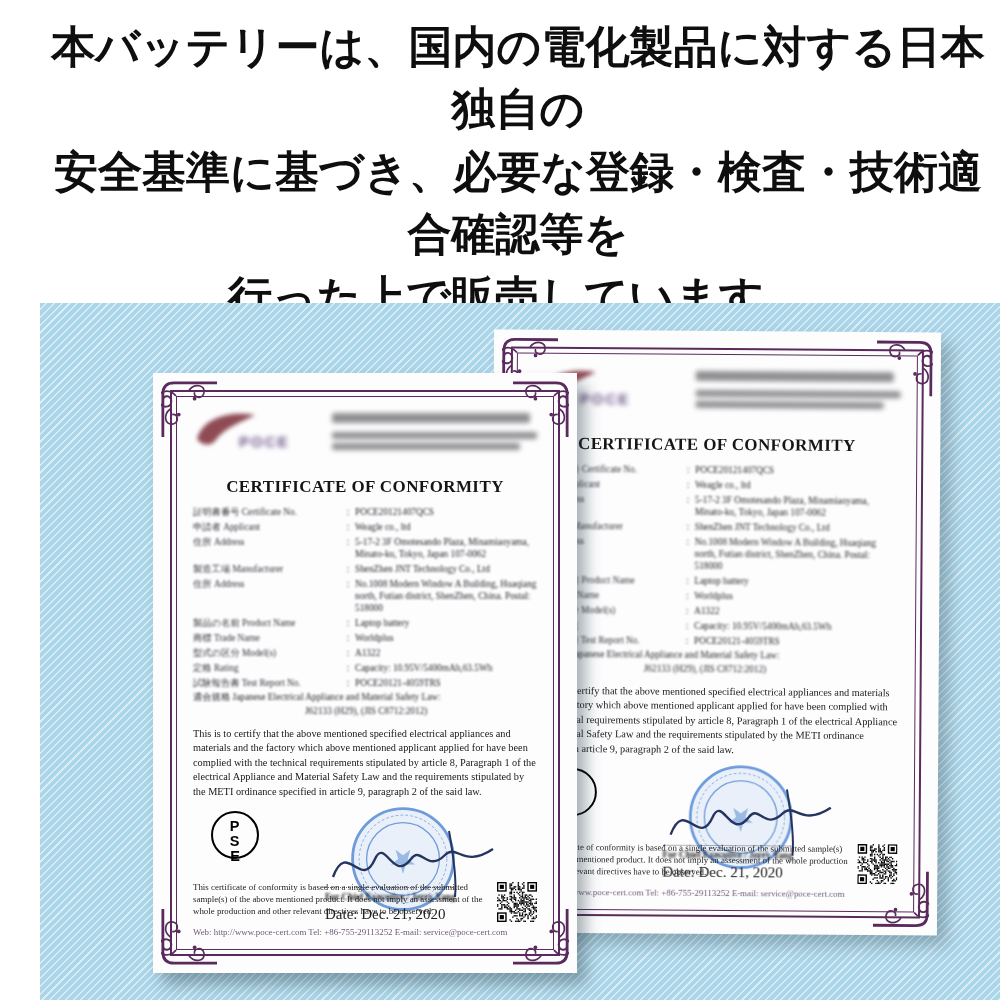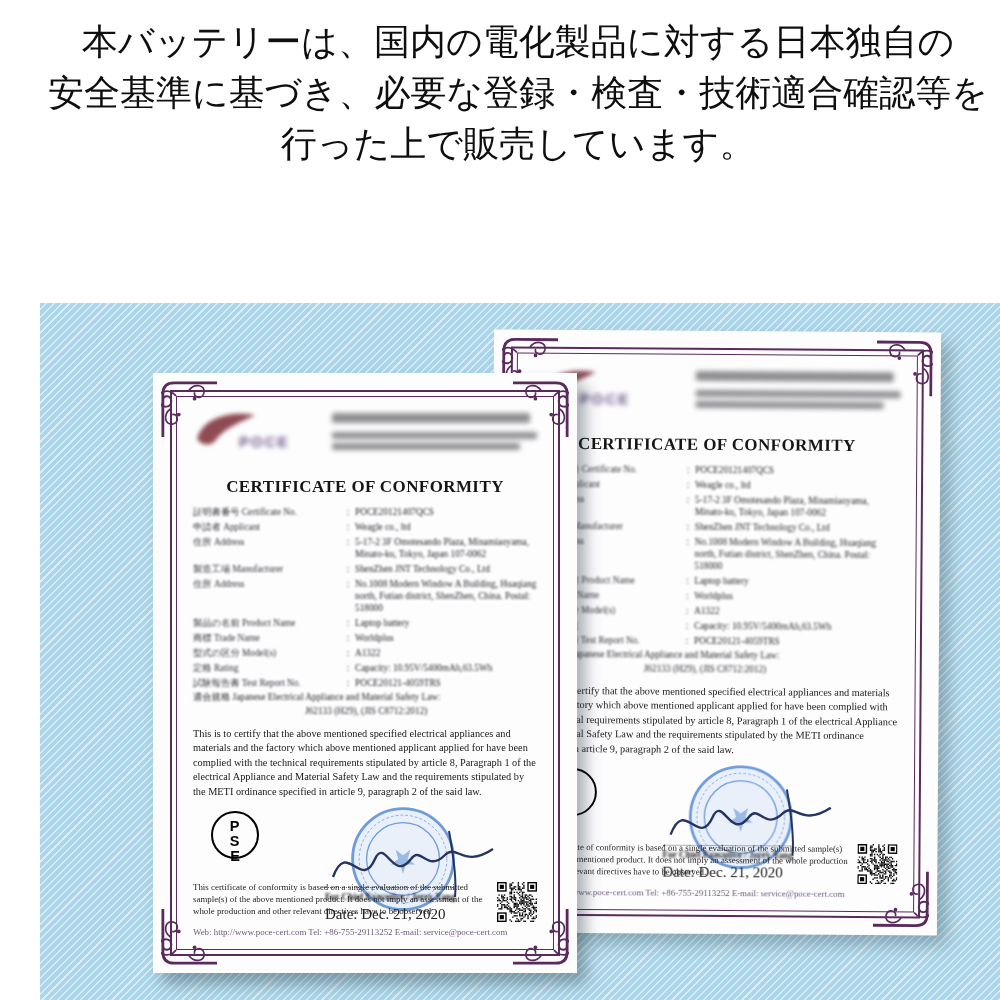--- a/index.html
+++ b/index.html
@@ -3,21 +3,21 @@
 <meta charset="utf-8">
 <style>
   * { margin:0; padding:0; box-sizing:border-box; }
   html,body { width:1000px; font-family:"Liberation Sans", sans-serif; }
   .page { position:relative; width:1000px; height:1000px; overflow:hidden; background:#fff; }
 
   
   .top-band { height:287px; background:#ffffff; text-align:center; }
   .headline { padding-top:22px; font-size:54px; line-height:1.1; font-weight:800;
               color:#22b14c; letter-spacing:0px; }
-  .intro { margin-top:16px; font-size:36px; font-weight:400; line-height:1.42;
+  .intro { margin-top:16px; font-size:44px; font-weight:700; line-height:1.42;
            color:#0e0e0e; white-space:pre-line;margin-left:36px; }
 
   
   .stage { position:relative; height:862px; background-color:#abd6e9;
     background-image:repeating-linear-gradient(135deg,
       rgba(255,255,255,0) 0px, rgba(255,255,255,0) 4px,
       rgba(255,255,255,.55) 4px, rgba(255,255,255,.55) 5.5px);
     margin-left:40px;
   }
 

